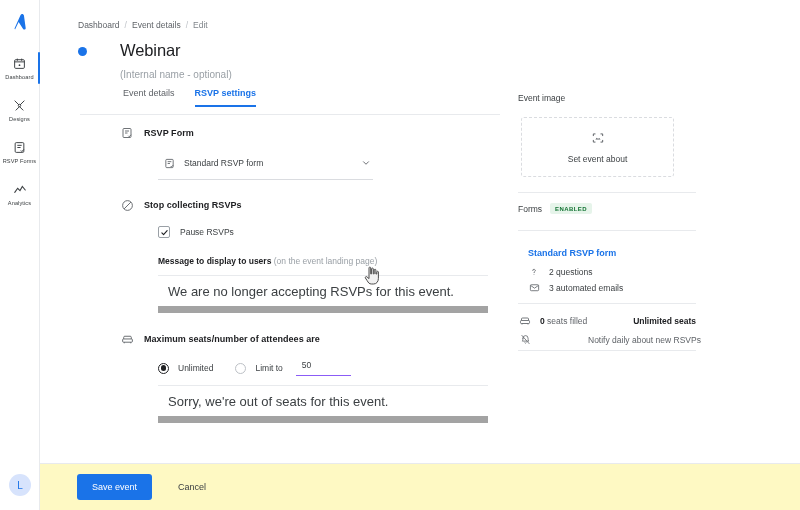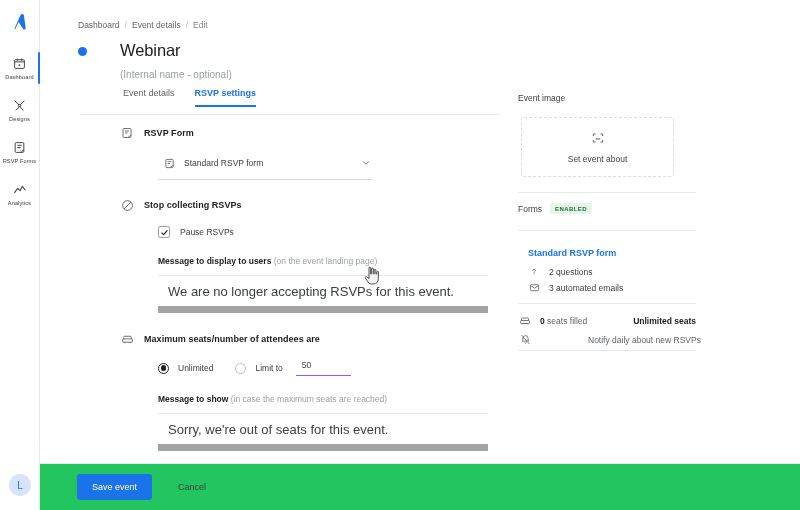--- a/index.html
+++ b/index.html
@@ -140,21 +140,21 @@
   .seats-txt { font-size: 8.5px; color: #5f6368; margin-left: 8px; }
   .seats-txt b { color: #202124; font-weight: bold; }
   .seats-right { margin-left: auto; font-size: 8.5px; font-weight: bold; color: #202124; }
   .notify-row { position: absolute; left: 8px; top: 334px; display: flex; align-items: center; gap: 8px; }
   .notify-row .meta-ic { width: 14px; }
   .notify-txt { font-size: 8.5px; color: #5f6368; padding-left: 48px; }
 
   
   .footer {
     position: absolute; left: 40px; bottom: 0; width: 760px; height: 47px;
-    border-top: 1px solid #e8eaed; background: #22c55e;
+    border-top: 1px solid #e8eaed; background: #fef9c3;
     display: flex; align-items: center; padding-left: 37px; gap: 18px;
   }
   .btn-primary {
     background: #1a73e8; color: #fff; font-size: 9px; font-weight: 500;
     padding: 8px 15px; border: none; border-radius: 3px; cursor: pointer;
     font-family: "Liberation Sans", sans-serif;
   }
   .btn-text {
     background: transparent; border: none; color: #3c4043; font-size: 9px;
     cursor: pointer; padding: 8px 8px; font-family: "Liberation Sans", sans-serif;
@@ -318,24 +318,20 @@
       </div>
       <div class="sec-body">
         <div class="radio-group">
           <span class="radio on"></span>
           <span class="radio-lbl">Unlimited</span>
           <span class="radio off"></span>
           <span class="radio-lbl" style="margin-right:4px">Limit to</span>
           <span class="limit-input">50</span>
         </div>
 
-        <div class="fieldlabel">
-          <b>Message to show</b>
-          <span>(in case the maximum seats are reached)</span>
-        </div>
 
         <div class="textbox">Sorry, we're out of seats for this event.</div>
       </div>
     </div>
 
     <div class="right">
       <div class="rp-label">Event image</div>
 
       <div class="img-drop">
         <span>

